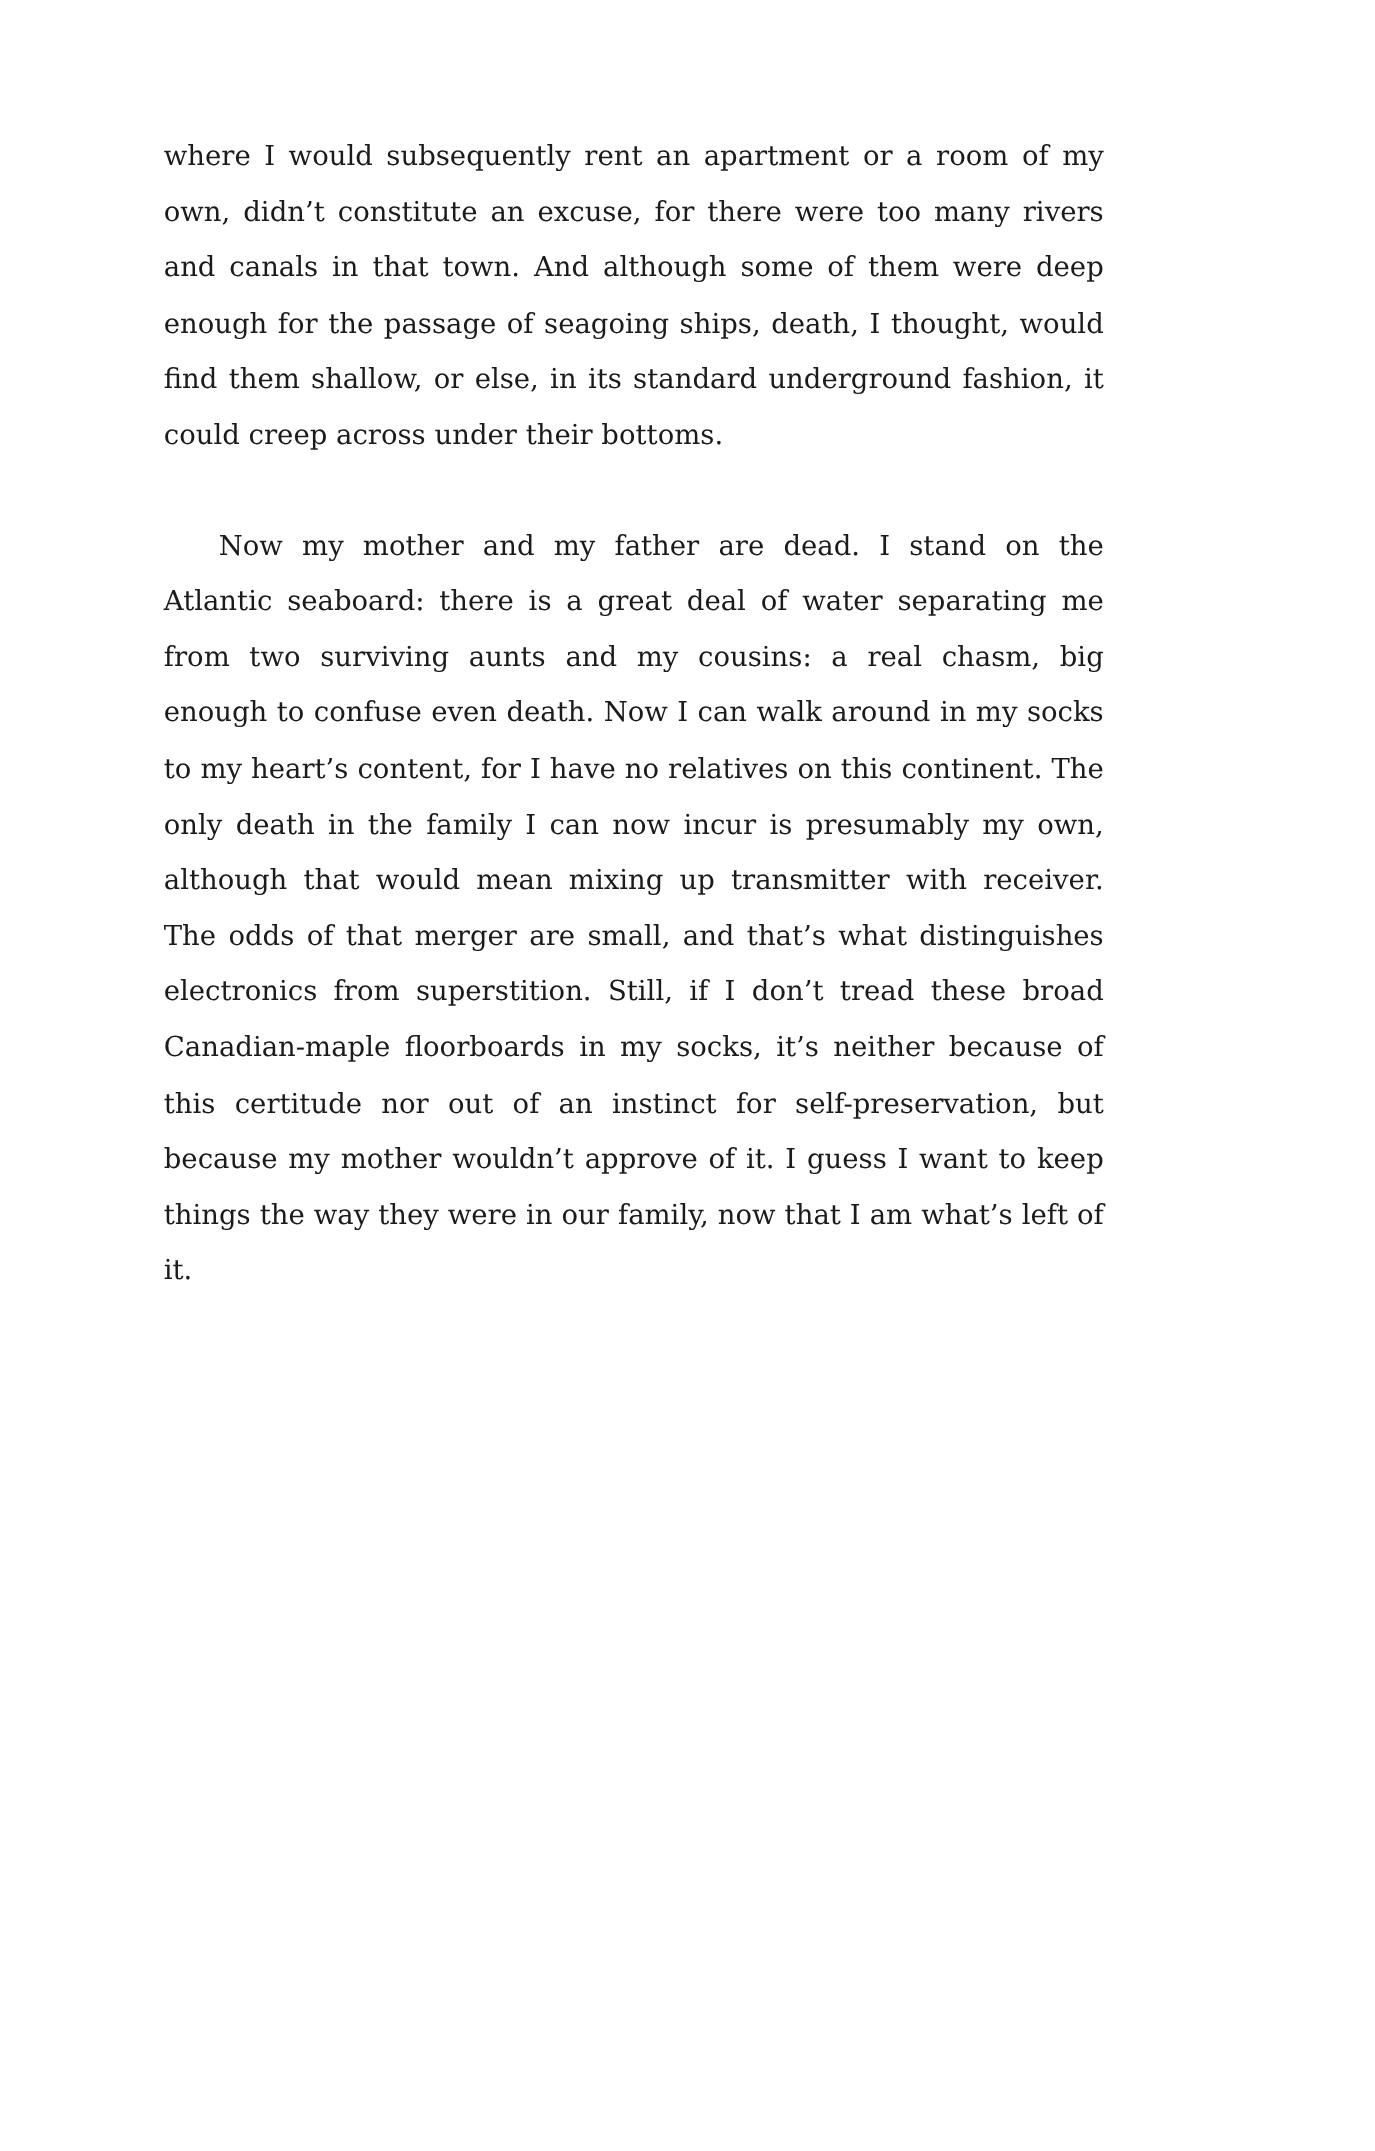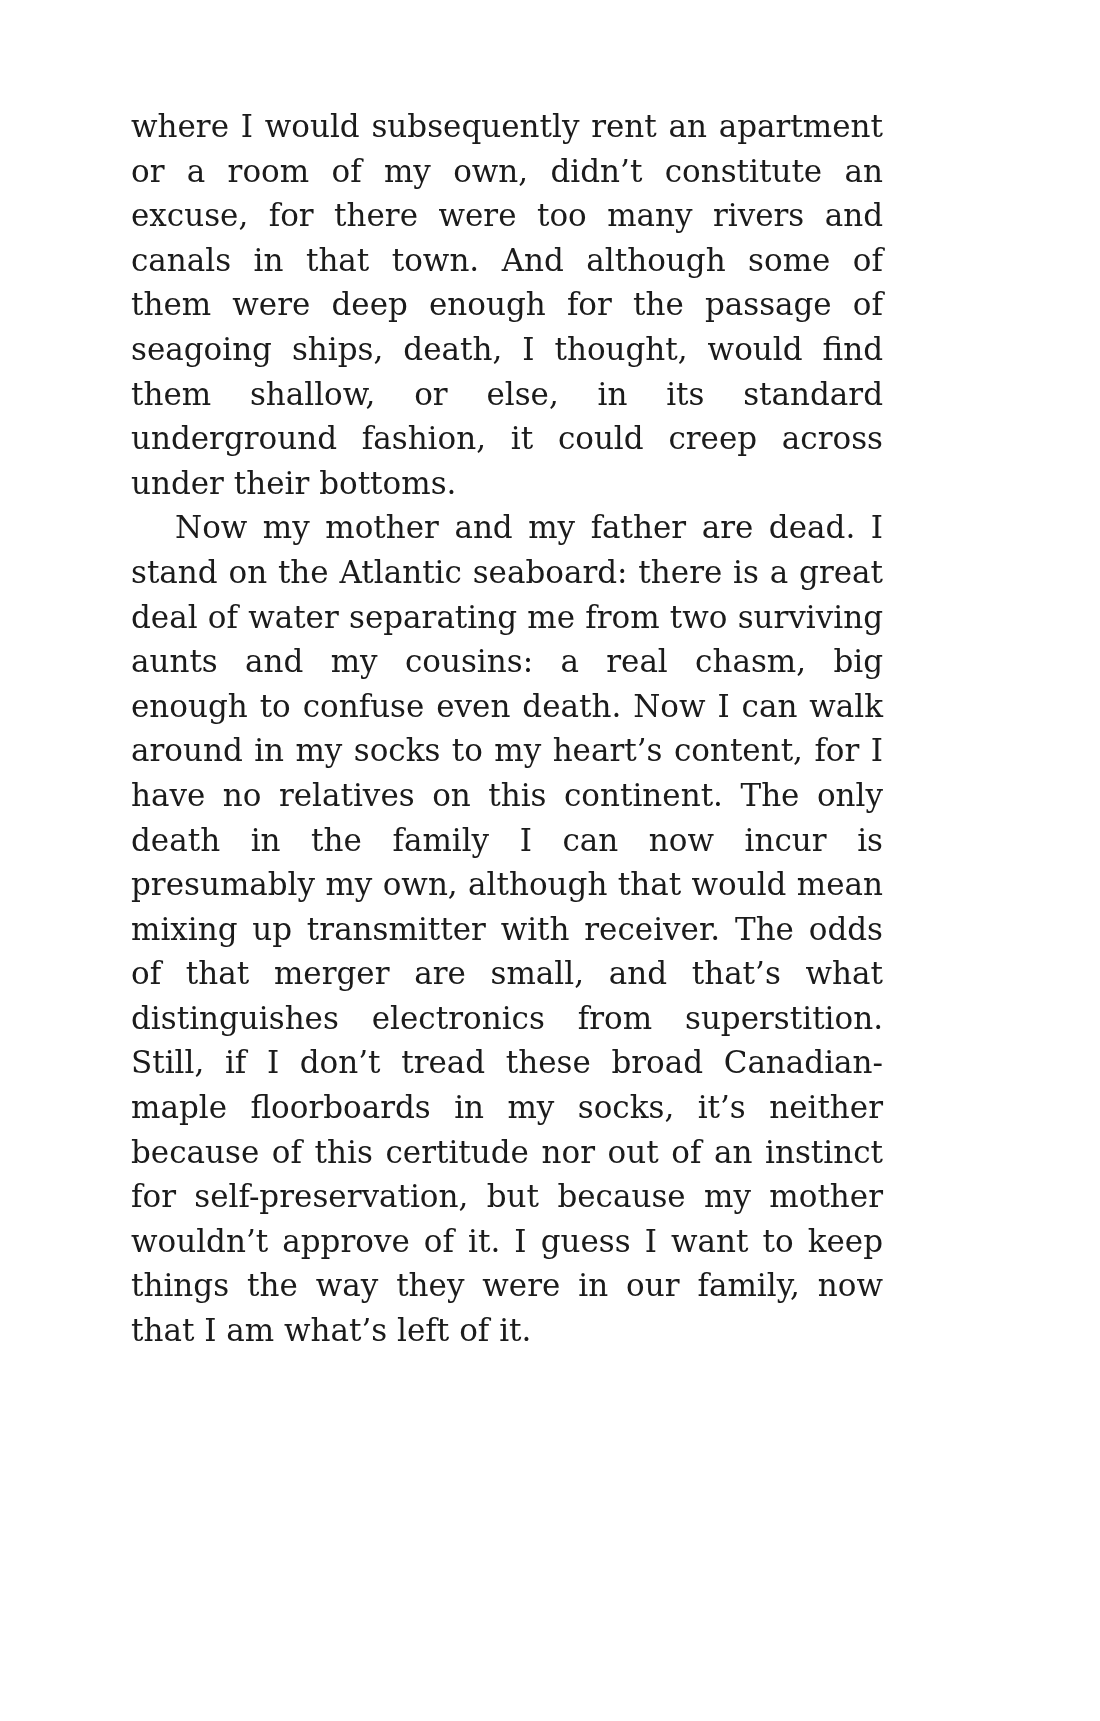--- a/index.html
+++ b/index.html
@@ -18,30 +18,31 @@
   .page-text {
     position: absolute;
     left: 131px;
     top: 104px;
     width: 752px;
   }
   .page-text p {
     margin: 0;
     padding: 0;
     font-family: "DejaVu Serif", "Liberation Serif", serif;
-    font-size: 31px;
+    font-size: 22px;
     line-height: 44.6px;
     color: #1b1b1b;
     text-align: justify;
     text-justify: inter-word;
     -webkit-hyphens: none;
     hyphens: none;
   }
   .page-text p.indented {
     text-indent: 44px;
+    margin-top: 44px;
   }
 </style>
 </head>
 <body>
 
 <div class="book-page">
   <div class="page-text">
     <p>where I would subsequently rent an apartment or a room of my own, didn’t constitute an excuse, for there were too many rivers and canals in that town. And although some of them were deep enough for the passage of seagoing ships, death, I thought, would find them shallow, or else, in its standard underground fashion, it could creep across under their bottoms.</p>
     <p class="indented">Now my mother and my father are dead. I stand on the Atlantic seaboard: there is a great deal of water separating me from two surviving aunts and my cousins: a real chasm, big enough to confuse even death. Now I can walk around in my socks to my heart’s content, for I have no relatives on this continent. The only death in the family I can now incur is presumably my own, although that would mean mixing up transmitter with receiver. The odds of that merger are small, and that’s what distinguishes electronics from superstition. Still, if I don’t tread these broad Canadian-maple floorboards in my socks, it’s neither because of this certitude nor out of an instinct for self-preservation, but because my mother wouldn’t approve of it. I guess I want to keep things the way they were in our family, now that I am what’s left of it.</p>
   </div>

